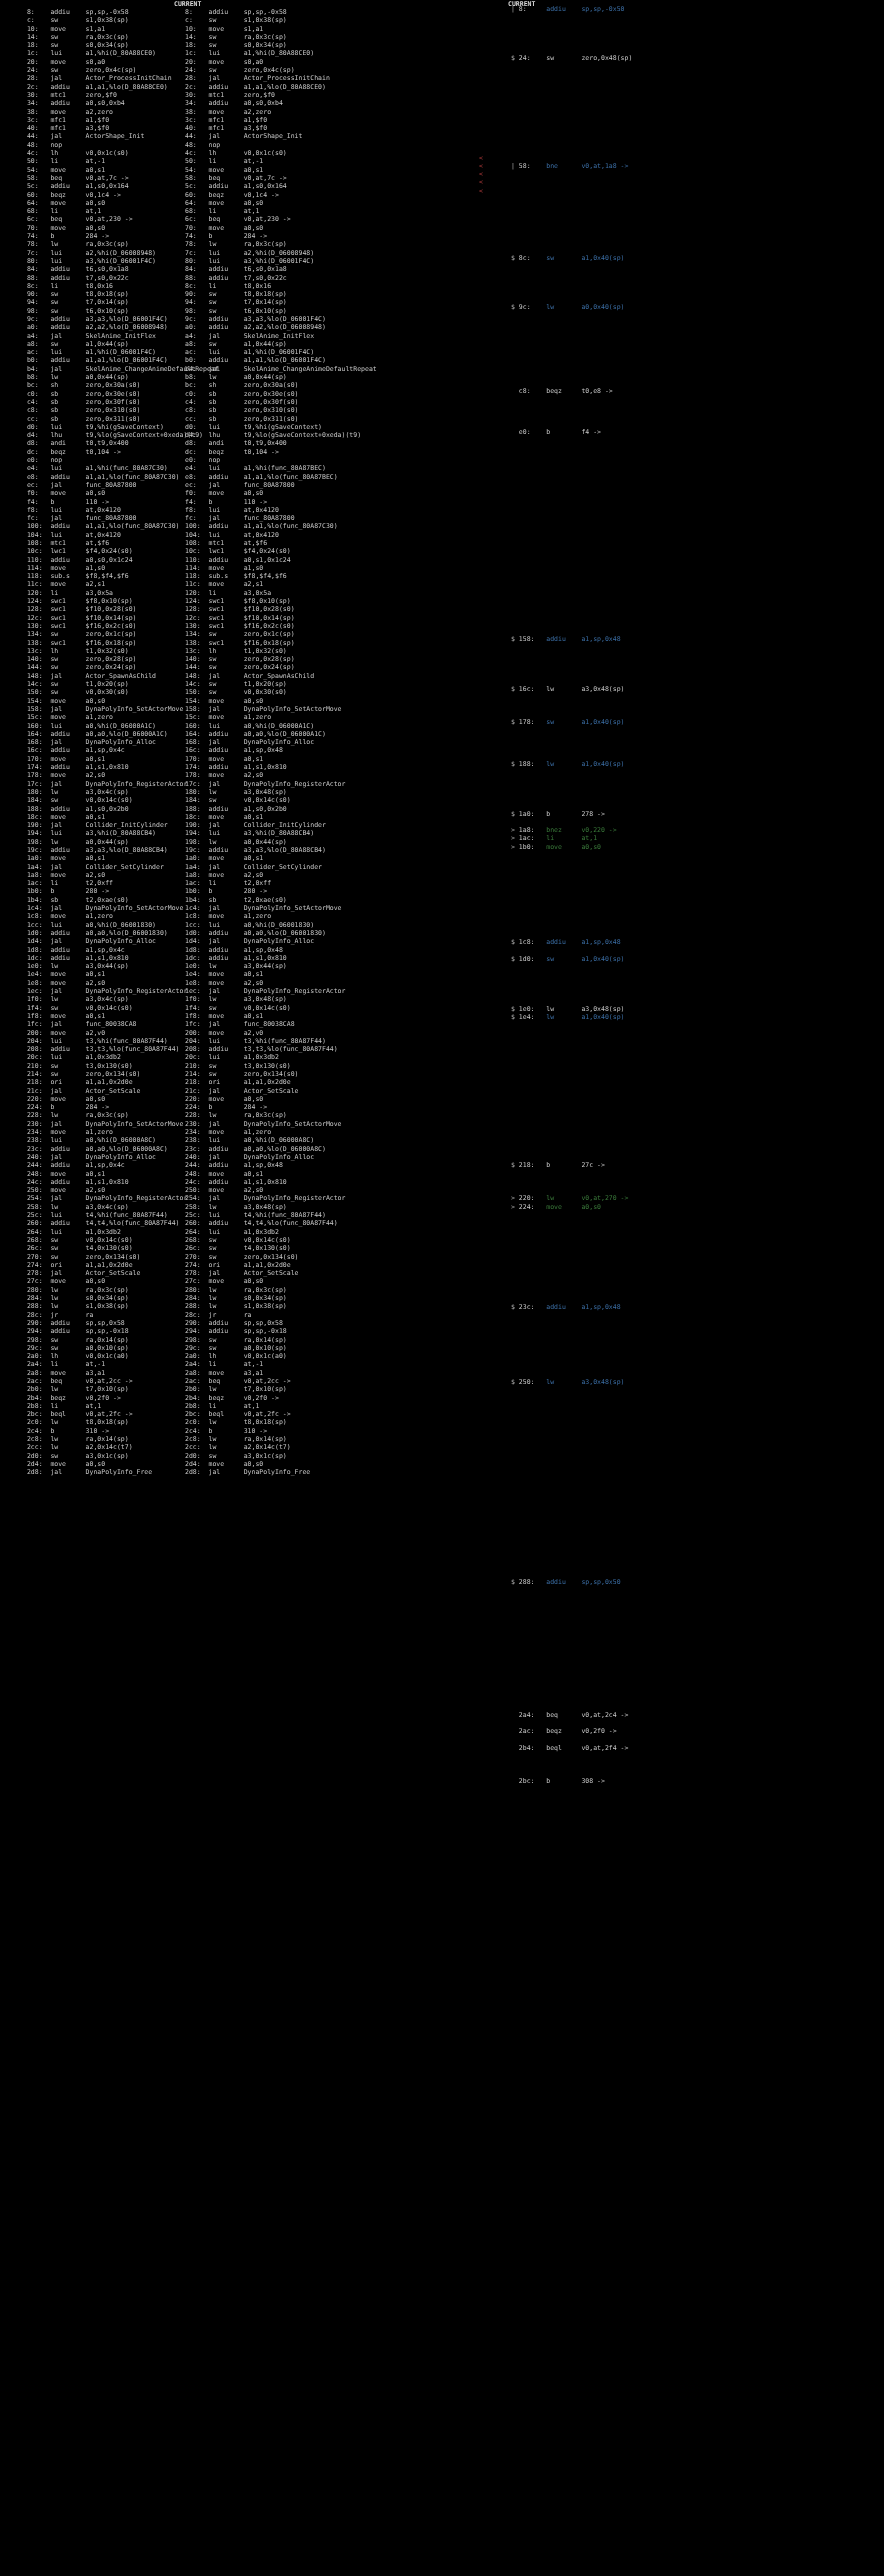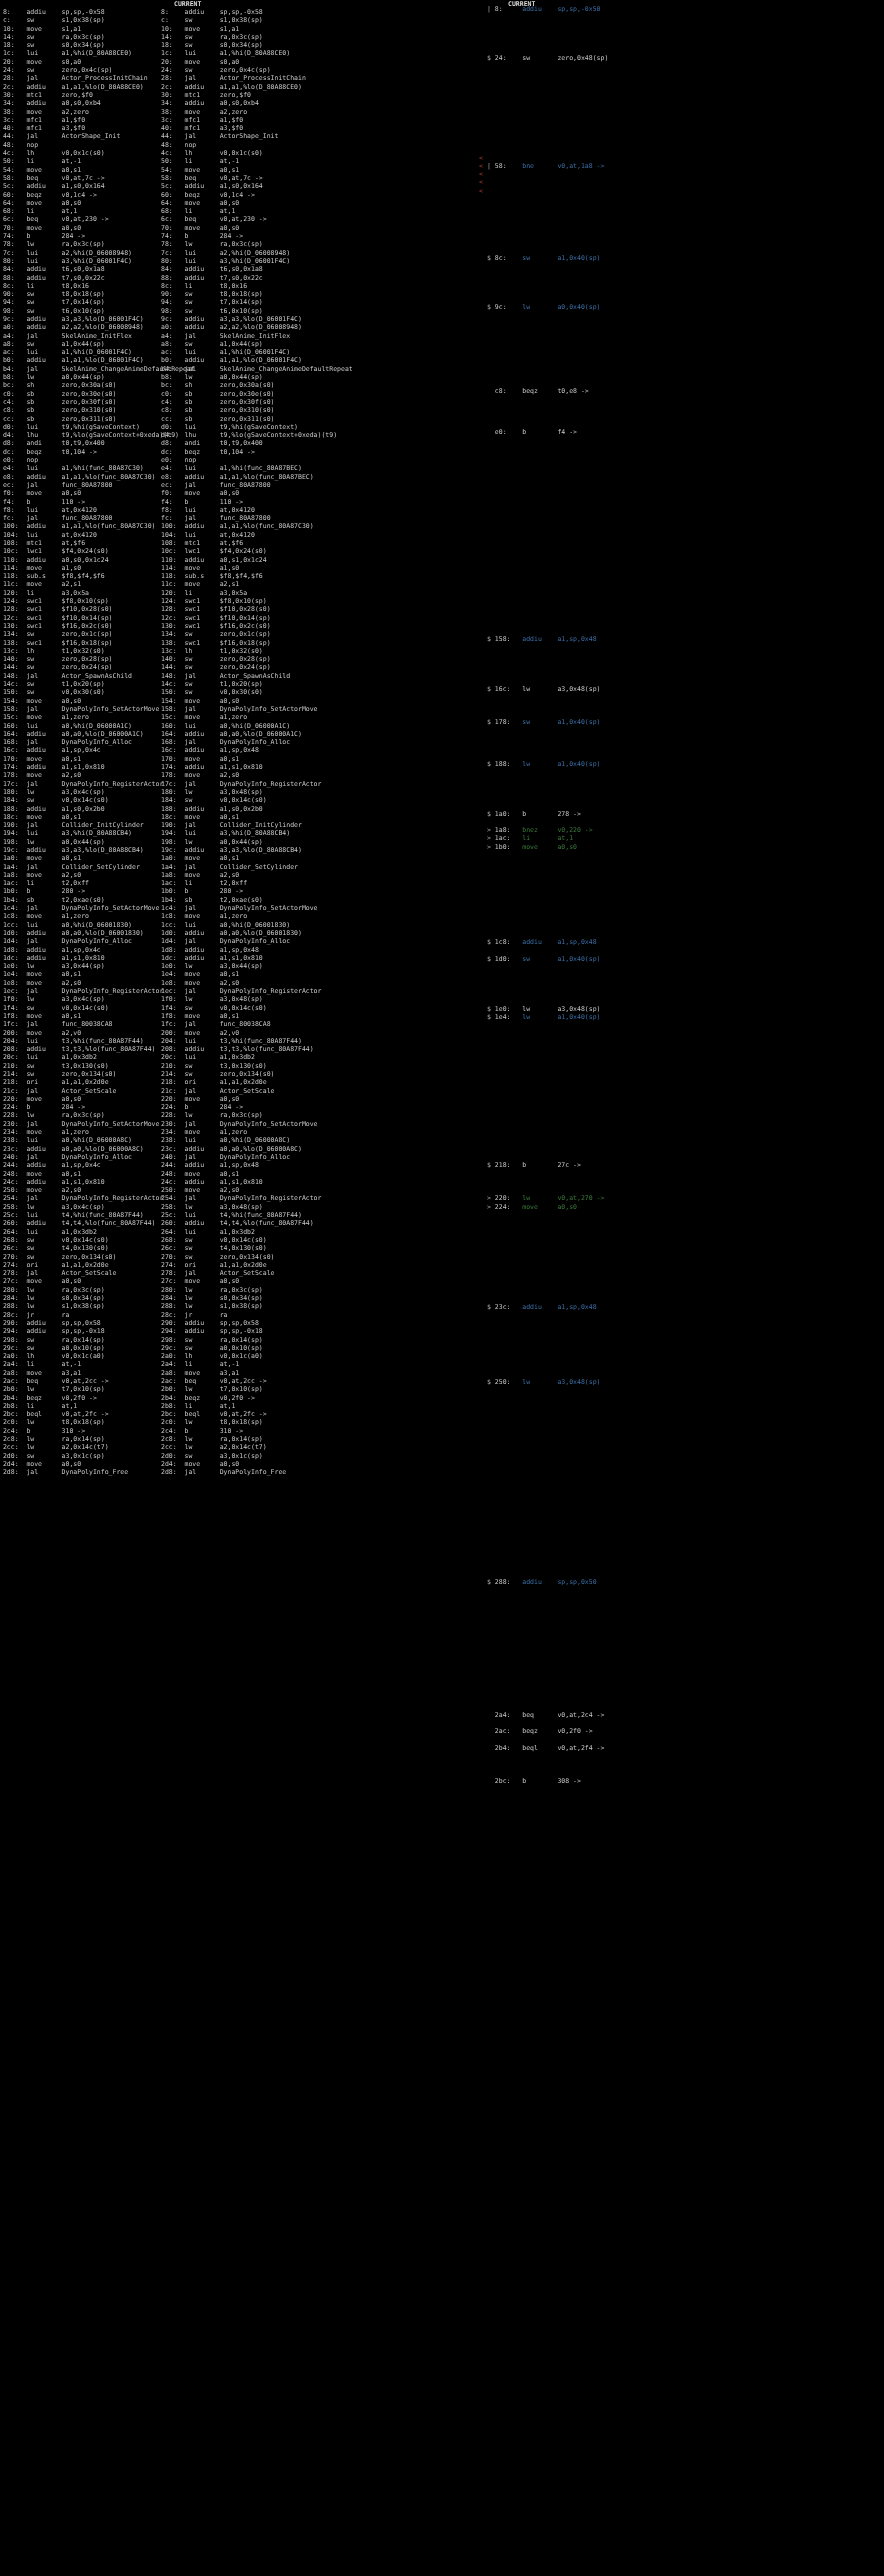--- a/index.html
+++ b/index.html
@@ -4,21 +4,21 @@
 <style>
   html,body{margin:0;padding:0;background:#000;}
   body{
     font-family:"DejaVu Sans Mono","Liberation Mono",monospace;
     font-size:6.5px;
     line-height:8.3px;
     color:#c8c8c8;
     width:884px;
   }
   .page{position:relative;width:809px;height:2576px;overflow:hidden;}
-  .col{position:absolute;top:0;white-space:pre;}
+  .col{position:absolute;top:0;white-space:pre;margin-left:24px;}
   #col-left{left:2.9px;width:145px;}
   #col-cur{left:161px;width:305px;}
   #col-prev{left:487px;width:392px;}
   .line{height:8.3px;white-space:pre;}
   .addr{color:#c8c8c8;}
   .mn{color:#c8c8c8;}
   .blue{color:#3b6ea5;}
   .red{color:#c04040;}
   .green{color:#3a7a3a;}
   .marker{color:#b0b0b0;}

